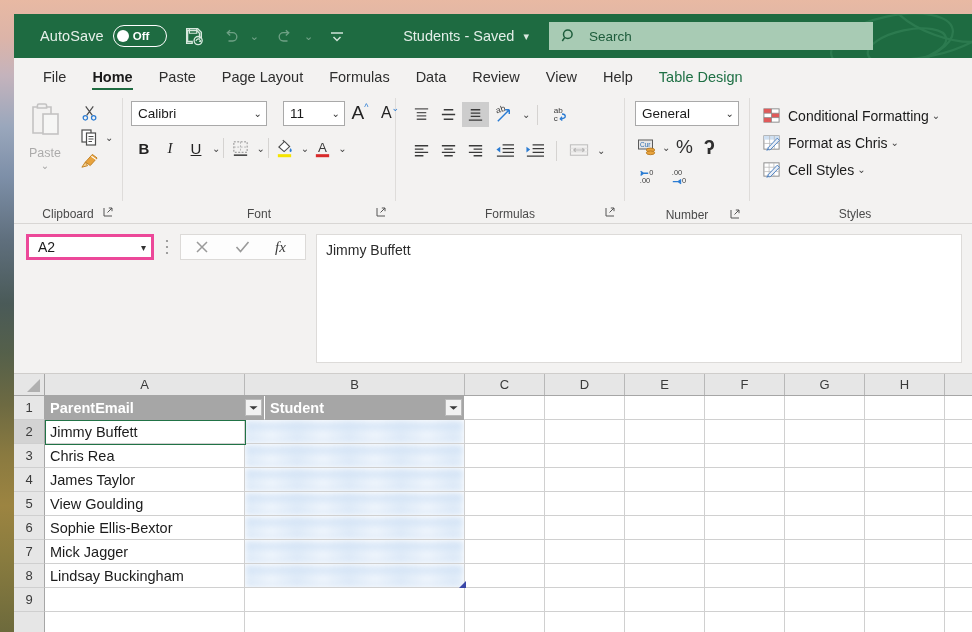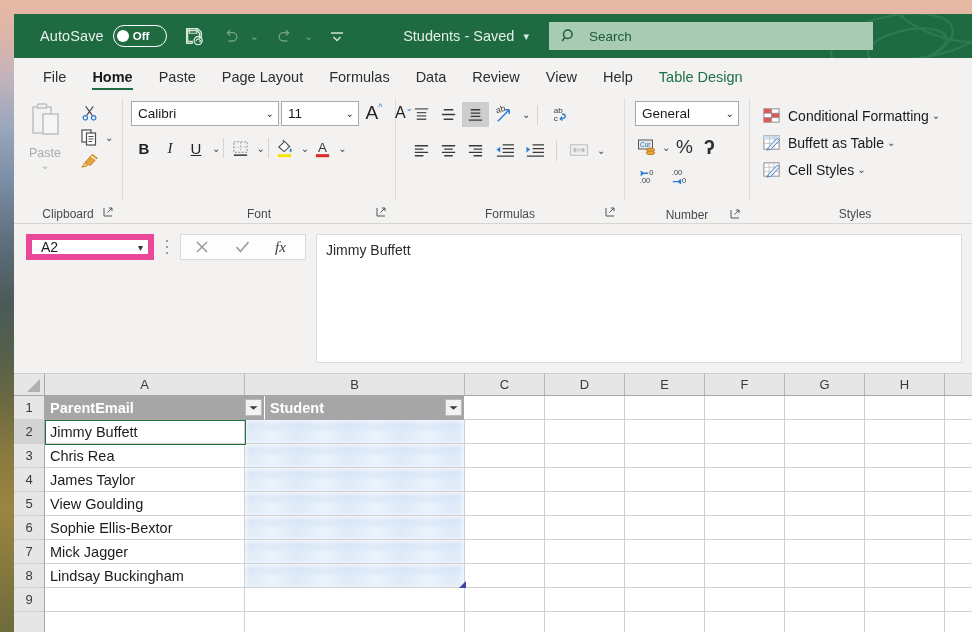--- a/index.html
+++ b/index.html
@@ -168,21 +168,21 @@
   }
   .style-item .si-lbl { margin-left: 7px; }
 
   
   #formulabar {
     height: 150px; background: #f3f2f1; display: flex;
     border-bottom: 1px solid #cfcdcb;
   }
   #namebox {
     margin: 10px 0 0 12px; width: 128px; height: 26px;
-    background: #fff; border: 6px solid #ec4899;
+    background: #fff; border: 3px solid #ec4899;
     display: flex; align-items: center; padding: 0 5px 0 9px;
     font-size: 14px; color: #1a1a1a; cursor: pointer;
   }
   #namebox .v { flex: 1; }
   #namebox .ar { font-size: 10px; color: #333; }
   #fb-dots {
     margin: 10px 0 0 0; width: 26px; height: 26px;
     display: flex; align-items: center; justify-content: center;
     color: #6a6a6a; font-size: 14px; letter-spacing: 0; cursor: col-resize;
     line-height: 4px;
@@ -411,25 +411,25 @@
             <path d="M10 2L5.5 6.5M10 2v3.2M10 2H6.8"></path>
         </svg>
       </div>
     </div>
 
     <div class="group-sep"></div>
 
     <div class="group" id="g-font">
       <div class="group-body" style="flex-direction:column;padding-left:8px">
         <div class="row" style="margin-top:4px">
-          <div class="fld" style="width:148px">
+          <div class="fld" style="width:136px">
             <span class="v">Calibri</span>
             <span class="ar">⌄</span>
           </div>
-          <div class="fld" style="width:78px;margin-left:2px">
+          <div class="fld" style="width:62px;margin-left:16px">
             <span class="v">11</span>
             <span class="ar">⌄</span>
           </div>
           <div class="fbtn" style="width:30px">
             <span style="font-size:19px;color:#222">A</span>
             <span style="font-size:9px;color:#2b7cd3;position:relative;top:-6px">^</span>
           </div>
           <div class="fbtn" style="width:30px">
             <span style="font-size:16px;color:#222">A</span>
             <span style="font-size:9px;color:#2b7cd3;position:relative;top:-5px">⌄</span>
@@ -637,21 +637,21 @@
           <span class="chev">⌄</span>
         </div>
         <div class="style-item">
           <svg width="19" height="19" viewBox="0 0 20 20">
             <rect x="2" y="3" width="16" height="14" fill="#fff" stroke="#8a8a8a" stroke-width="1"></rect>
             <rect x="2" y="3" width="16" height="4" fill="#cfe0f2"></rect>
             <path d="M2 11h16M8 3v14M13 3v14" stroke="#b9b9b9" stroke-width=".8"></path>
             <path d="M6 16L16 5.5l2.4 2.2L8.4 18z" fill="#e9eef6" stroke="#4a7fc1" stroke-width="1"></path>
             <path d="M6 16l-1.6 2.6 3-.8z" fill="#4a7fc1"></path>
           </svg>
-          <span class="si-lbl">Buffett as Table</span>
+          <span class="si-lbl">Format as Chris</span>
           <span class="chev">⌄</span>
         </div>
         <div class="style-item">
           <svg width="19" height="19" viewBox="0 0 20 20">
             <rect x="2" y="3" width="16" height="14" fill="#fff" stroke="#8a8a8a" stroke-width="1"></rect>
             <path d="M2 7.6h16M2 12.2h16M7.5 3v14M12.5 3v14" stroke="#b9b9b9" stroke-width=".8"></path>
             <path d="M6 16L16 5.5l2.4 2.2L8.4 18z" fill="#e9eef6" stroke="#4a7fc1" stroke-width="1"></path>
             <path d="M6 16l-1.6 2.6 3-.8z" fill="#4a7fc1"></path>
           </svg>
           <span class="si-lbl">Cell Styles</span>

